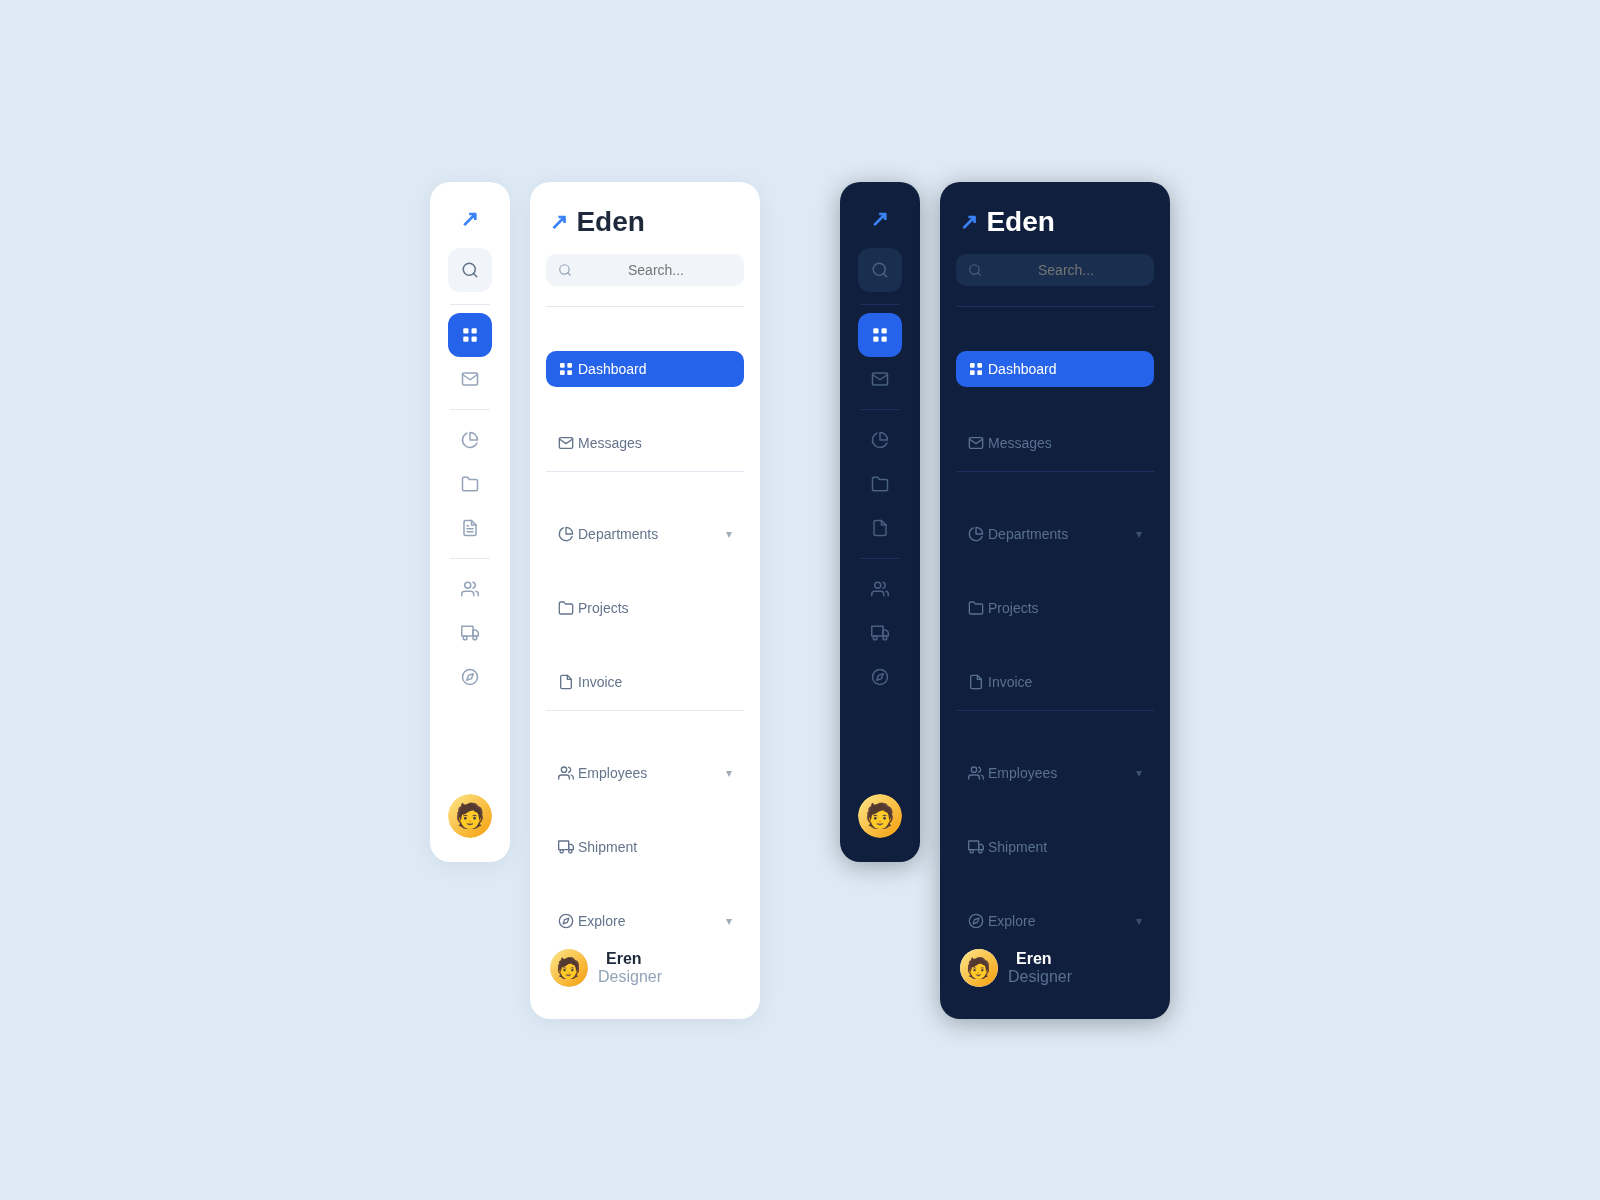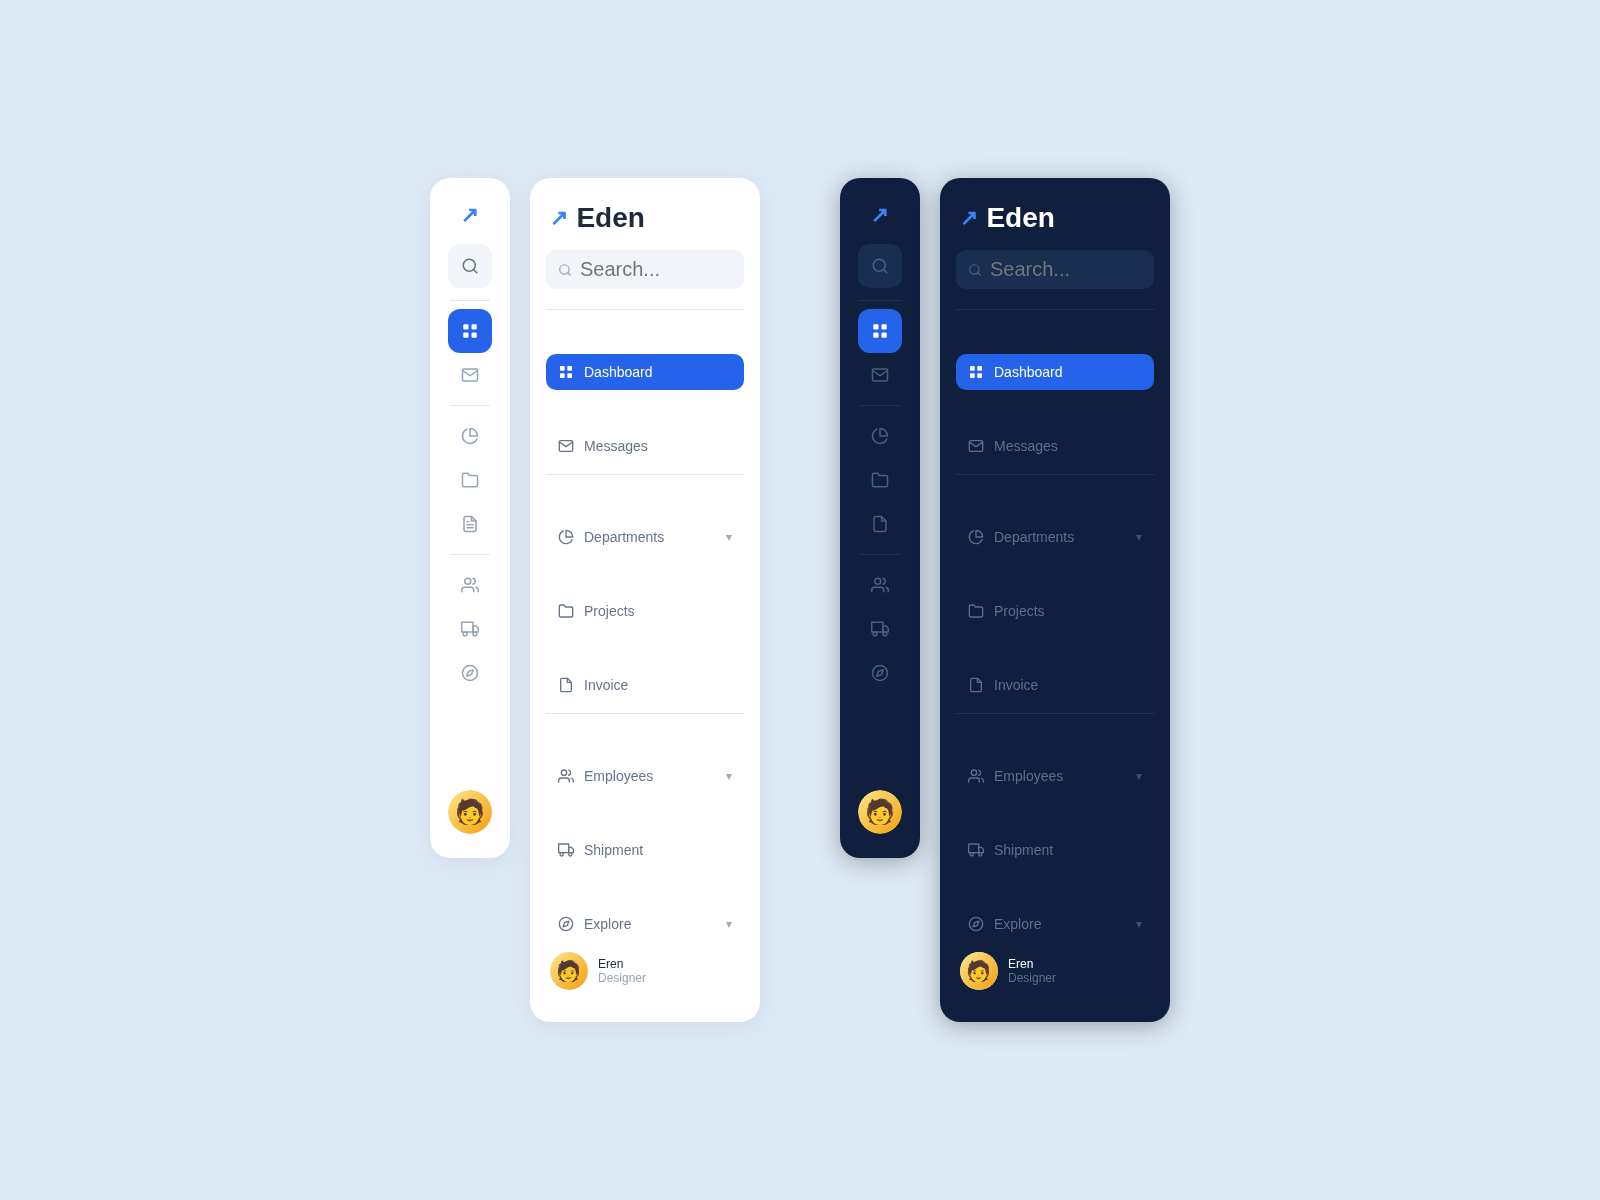--- a/index.html
+++ b/index.html
@@ -110,33 +110,34 @@
       border-radius: 10px;
       padding: 8px 12px;
       gap: 8px;
       margin-bottom: 12px;
       cursor: pointer;
     }
     .sidebar-expanded .search-box input {
       border: none;
       background: none;
       outline: none;
-      font-size: 20px;
+      font-size: 14px;
       color: #94a3b8;
       width: 100%;
+      text-align: center;
     }
     .sidebar-expanded .divider {
       height: 1px;
       background: #e2e8f0;
       margin: 8px 0;
     }
     .sidebar-expanded .nav-item {
       display: flex;
       align-items: center;
-      gap: 10px;
+      gap: 4px;
       padding: 10px 12px;
       border-radius: 10px;
       cursor: pointer;
       font-size: 14px;
       font-weight: 500;
       color: #64748b;
       transition: background 0.15s;
       margin-bottom: 2px;
       margin-top: 36px;
     }
@@ -161,26 +162,27 @@
       width: 38px;
       height: 38px;
       border-radius: 50%;
       background: #e2e8f0;
       overflow: hidden;
       display: flex;
       align-items: center;
       justify-content: center;
     }
     .sidebar-expanded .user-name {
-      font-size: 12px;
-      font-weight: 400;
+      font-size: 16px;
+      font-weight: 700;
       color: #1e293b;
+      margin-left: 8px;
     }
     .sidebar-expanded .user-role {
-      font-size: 12px;
+      font-size: 16px;
       color: #94a3b8;
     }
 
     
     .sidebar-icon.dark {
       background: #0f1f3d;
       box-shadow: 0 4px 24px rgba(0,0,0,0.3);
     }
     .sidebar-icon.dark .nav-icon-btn {
       color: #4a6080;

